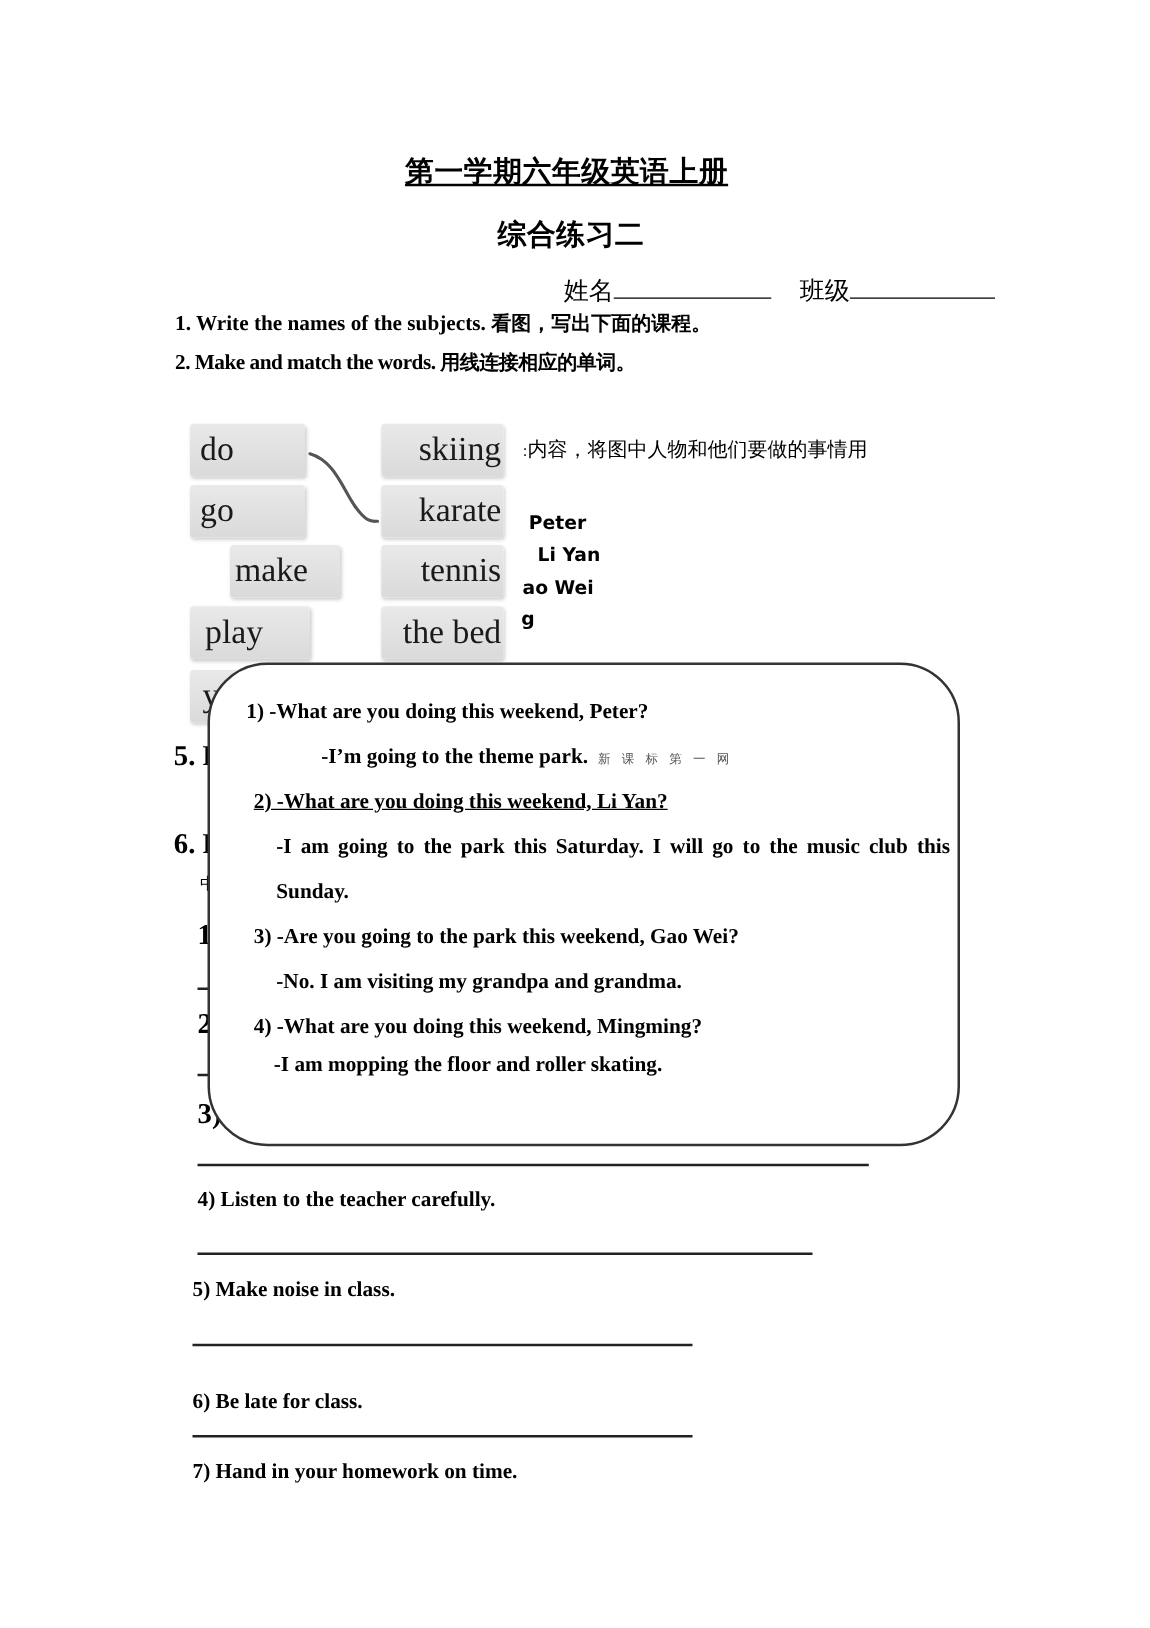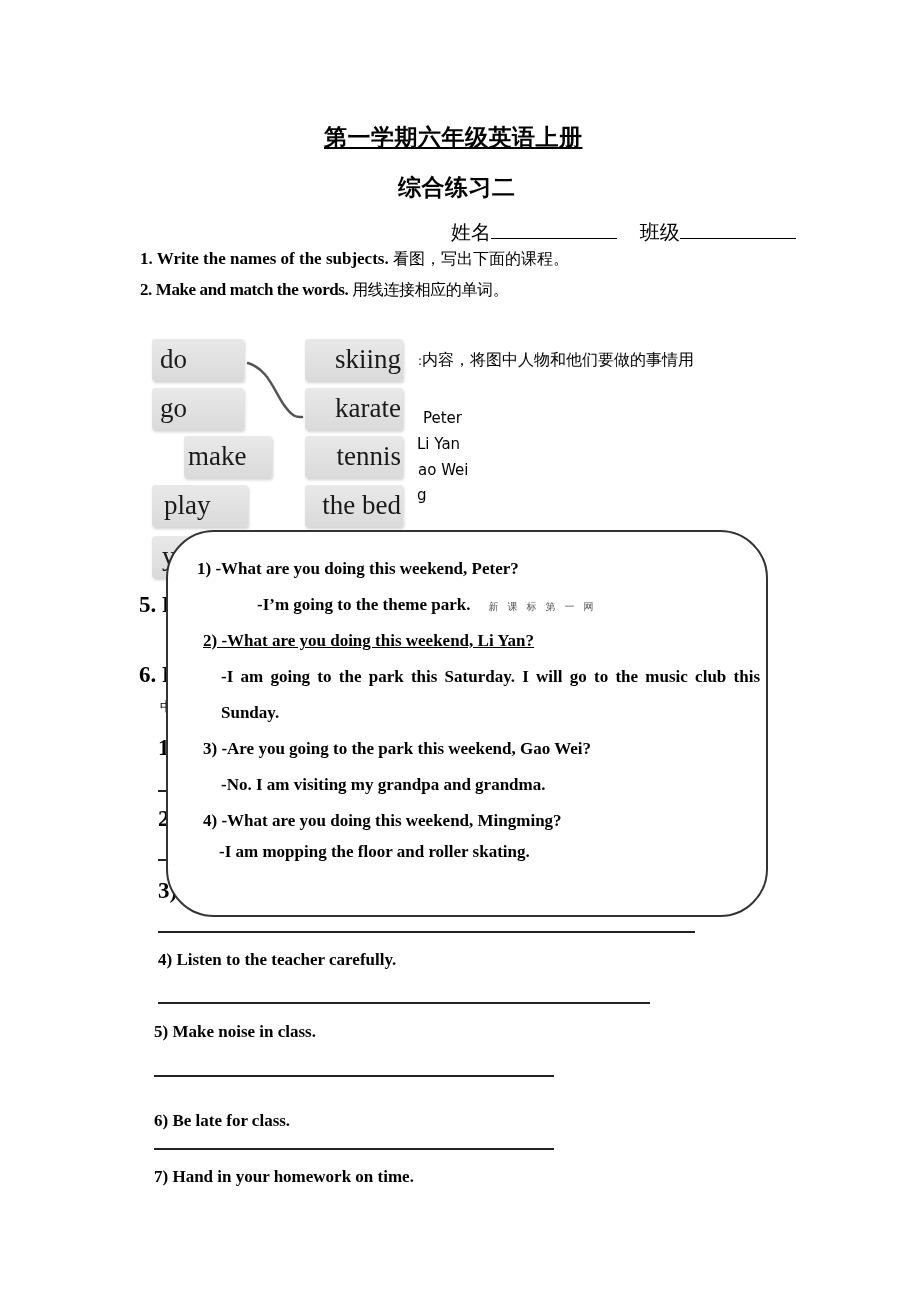--- a/index.html
+++ b/index.html
@@ -4,38 +4,38 @@
 <style>
   html, body { margin: 0; padding: 0; background: #ffffff; }
   body { width: 920px; height: 1302px; position: relative; overflow: hidden; color: #000; }
   .abs { position: absolute; white-space: nowrap; }
   .cn { font-family: "DejaVu Sans", sans-serif; }
   .serif { font-family: "Liberation Serif", serif; }
   .title { font-size: 23px; font-weight: bold; letter-spacing: 0.5px; }
   .namefield { font-size: 20px; }
   .uline { display: inline-block; border-bottom: 1px solid #000; height: 16px; vertical-align: baseline; }
   .q { font-size: 17px; font-weight: bold; }
-  .q .zh { font-family: "DejaVu Sans", sans-serif; font-weight: normal; font-size: 16px; text-align: center; }
+  .q .zh { font-family: "DejaVu Sans", sans-serif; font-weight: bold; font-size: 16px; text-align: center; }
   .card {
     position: absolute; height: 42px;
     background: linear-gradient(180deg, #e9e9e9 0%, #dadada 100%);
     border-radius: 3px;
     box-shadow: 1px 2px 3px rgba(0,0,0,0.18);
     font-family: "Liberation Serif", serif; font-size: 27px; color: #1a1a1a;
     line-height: 40px;
   }
   .card.left { left: 152px; width: 84px; padding-left: 8px; }
   .card.right { left: 305px; width: 96px; text-align: right; padding-right: 2px; }
-  .person { font-family: "DejaVu Sans", sans-serif; font-weight: normal; font-size: 15px; }
+  .person { font-family: "DejaVu Sans", sans-serif; font-weight: bold; font-size: 15px; }
   .dialog {
     position: absolute; left: 166px; top: 530px; width: 598px; height: 383px;
     background: #fff; border: 2px solid #333; border-radius: 48px;
   }
   .dl { font-family: "Liberation Serif", serif; font-weight: bold; font-size: 17px; position: absolute; white-space: nowrap; }
-  .wm { font-family: "DejaVu Sans", sans-serif; font-weight: normal; font-size: 10px; color: #555; letter-spacing: 9px; margin-left: 18px; }
+  .wm { font-family: "DejaVu Sans", sans-serif; font-weight: normal; font-size: 10px; color: #555; letter-spacing: 9px; margin-left: 8px; }
   .line { position: absolute; border-top: 2px solid #222; height: 0; }
   .item { font-family: "Liberation Serif", serif; font-weight: bold; font-size: 17px; position: absolute; white-space: nowrap; }
   .hidden-under { font-family: "Liberation Serif", serif; font-weight: bold; font-size: 23px; position: absolute; white-space: nowrap; }
 </style>
 </head>
 <body>
 
 <div class="abs cn title" style="left:324px; top:122px;text-decoration:underline;">第一学期六年级英语上册</div>
 <div class="abs cn title" style="left:398px; top:172px;">综合练习二</div>
 <div class="abs cn namefield" style="left:451px; top:219px;">
@@ -67,21 +67,21 @@
 <div class="card right" style="top:485px;">the bed</div>
 
 <svg class="abs" style="left:240px; top:355px;" width="70" height="70">
   <path d="M8 8 C 28 14, 34 36, 44 50 S 58 62, 62 62" fill="none" stroke="#555" stroke-width="2.5" stroke-linecap="round"></path>
 </svg>
 
 <div class="abs cn" style="left:418px; top:350px; font-size:16px;">
   <span style="font-size:12px;">:</span><span>内容，将图中人物和他们要做的事情用</span>
 </div>
 <div class="abs person" style="left:423px; top:409px;">Peter</div>
-<div class="abs person" style="left:417px; top:435px;">Li Yan</div>
+<div class="abs person" style="left:430px; top:435px;">Li Yan</div>
 <div class="abs person" style="left:418px; top:461px;">ao Wei</div>
 <div class="abs person" style="left:417px; top:486px;">g</div>
 
 <div class="hidden-under" style="left:139px; top:592px;">5. R</div>
 <div class="hidden-under" style="left:139px; top:662px;">6. R</div>
 <div class="abs cn" style="left:160px; top:698px; font-size:13px;">中</div>
 <div class="hidden-under" style="left:158px; top:735px;">1</div>
 <div class="line" style="left:158px; top:790px; width:12px;"></div>
 <div class="hidden-under" style="left:158px; top:806px;">2</div>
 <div class="line" style="left:158px; top:859px; width:12px;"></div>

